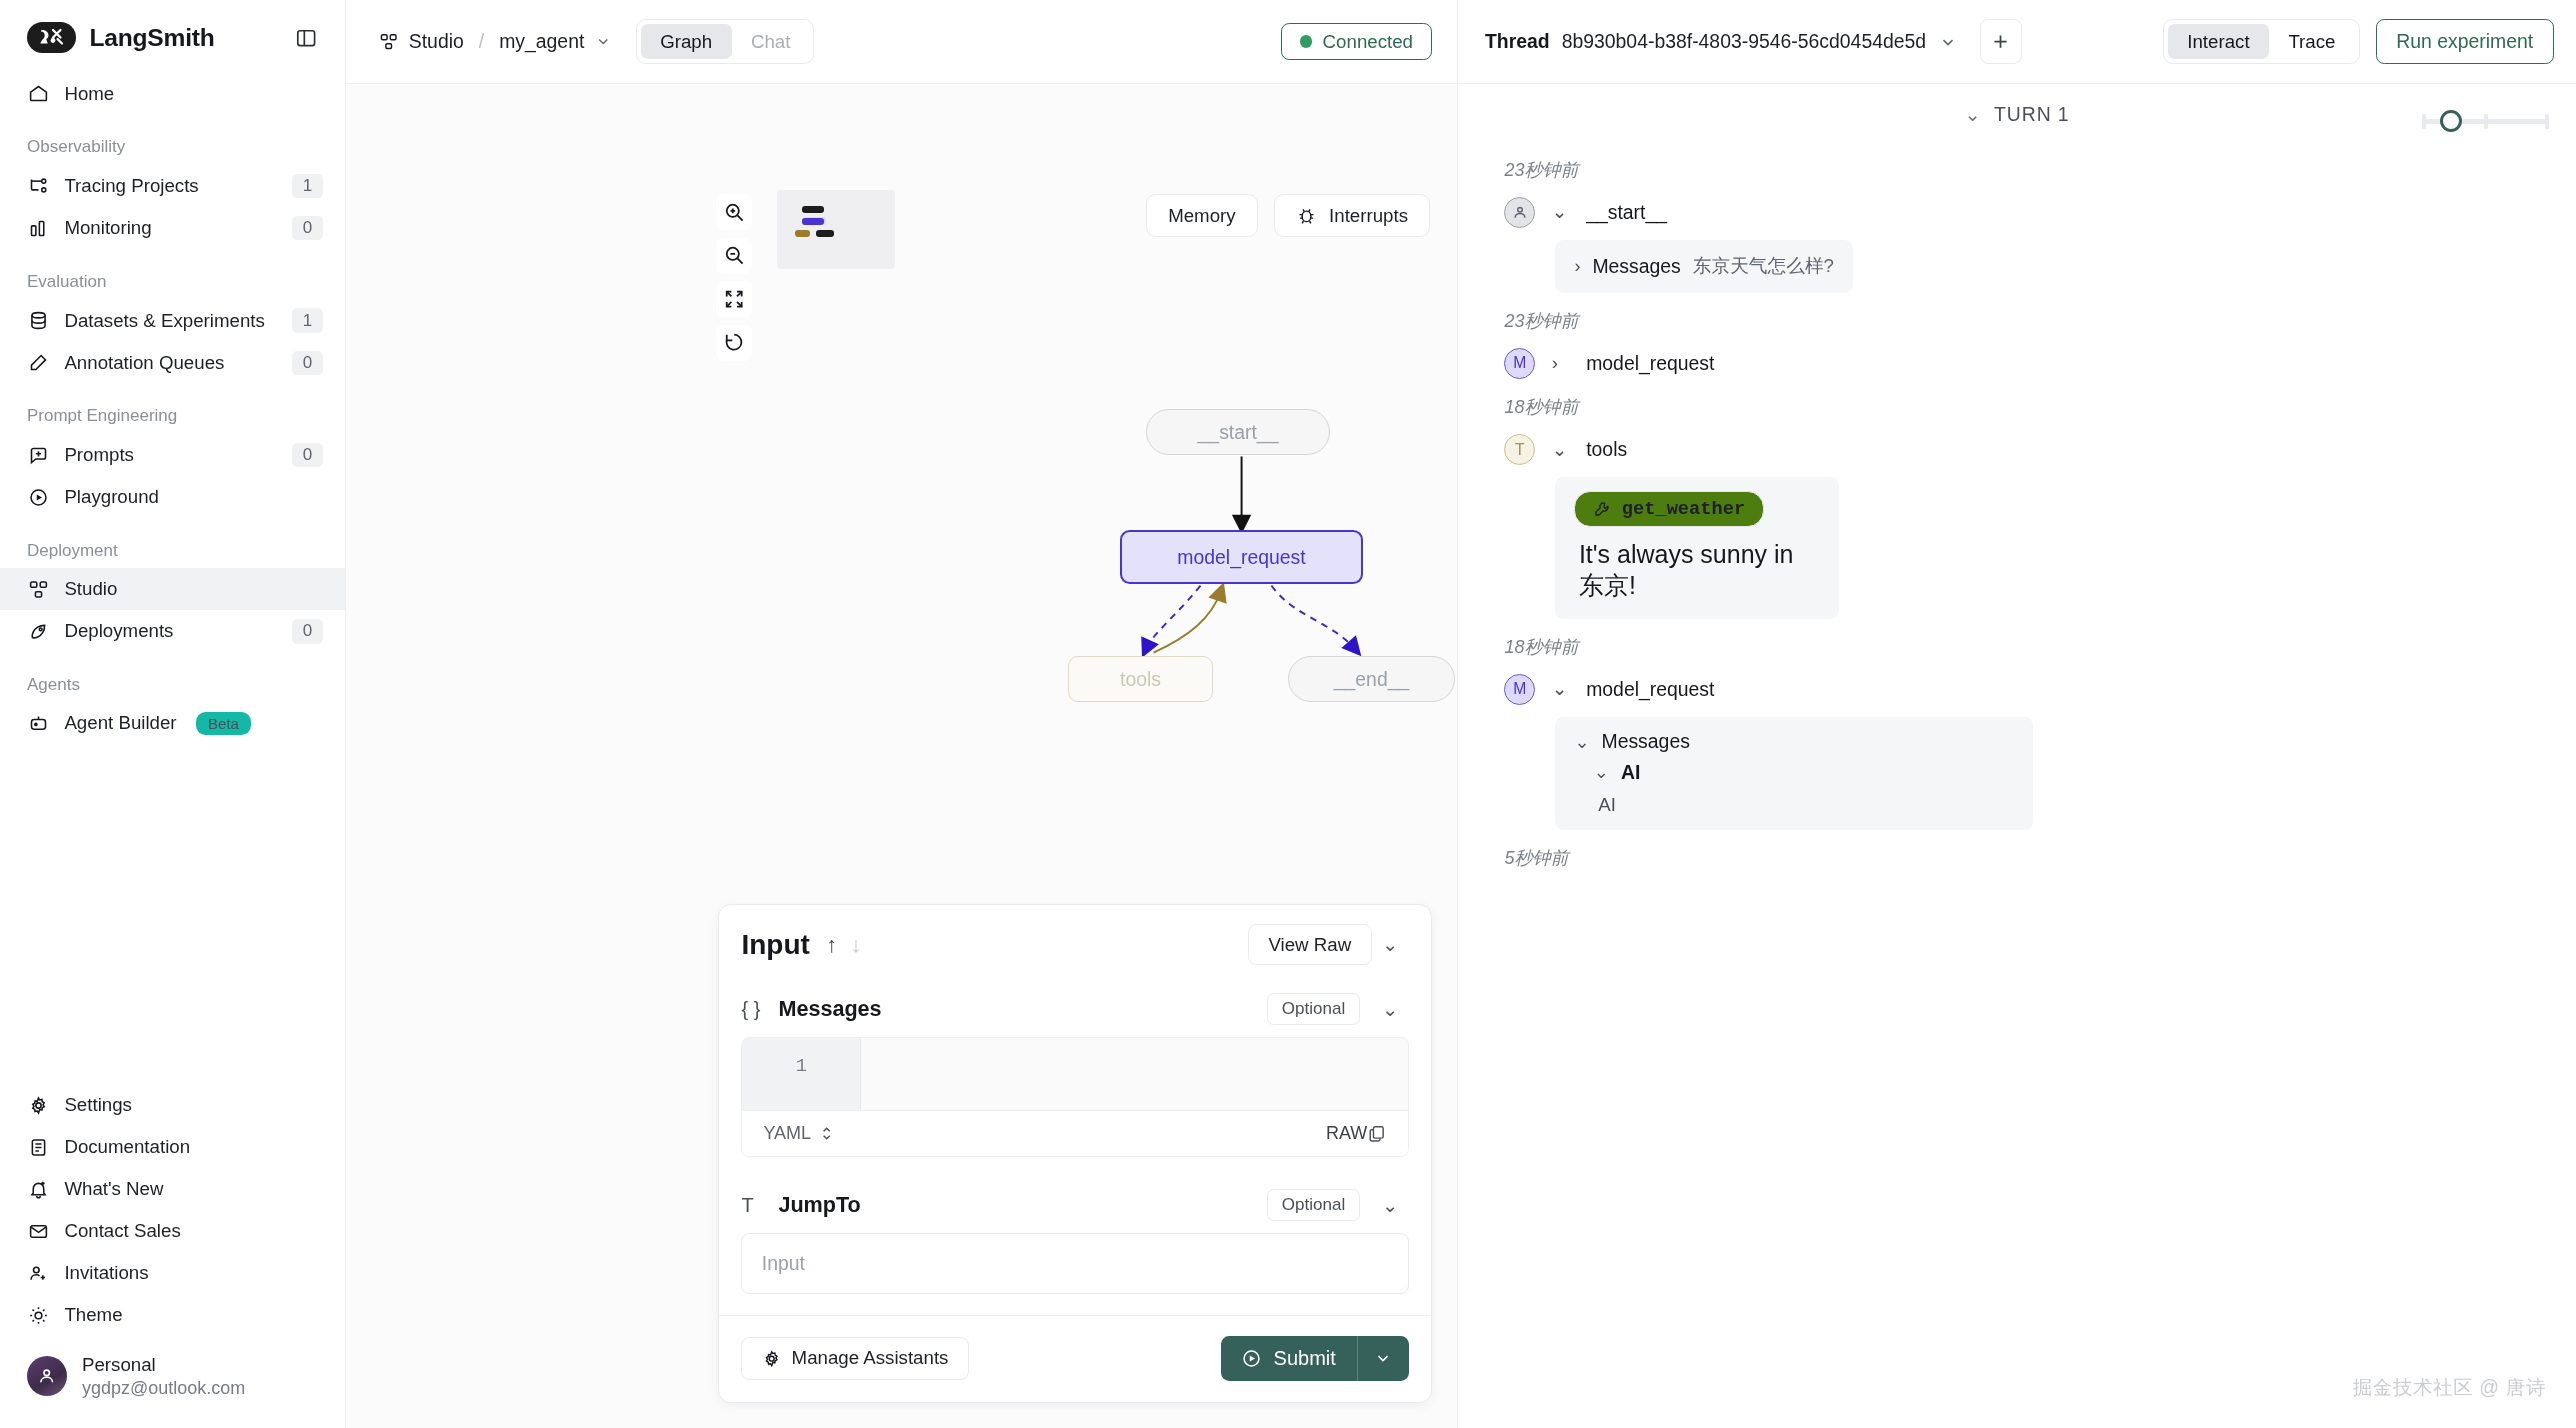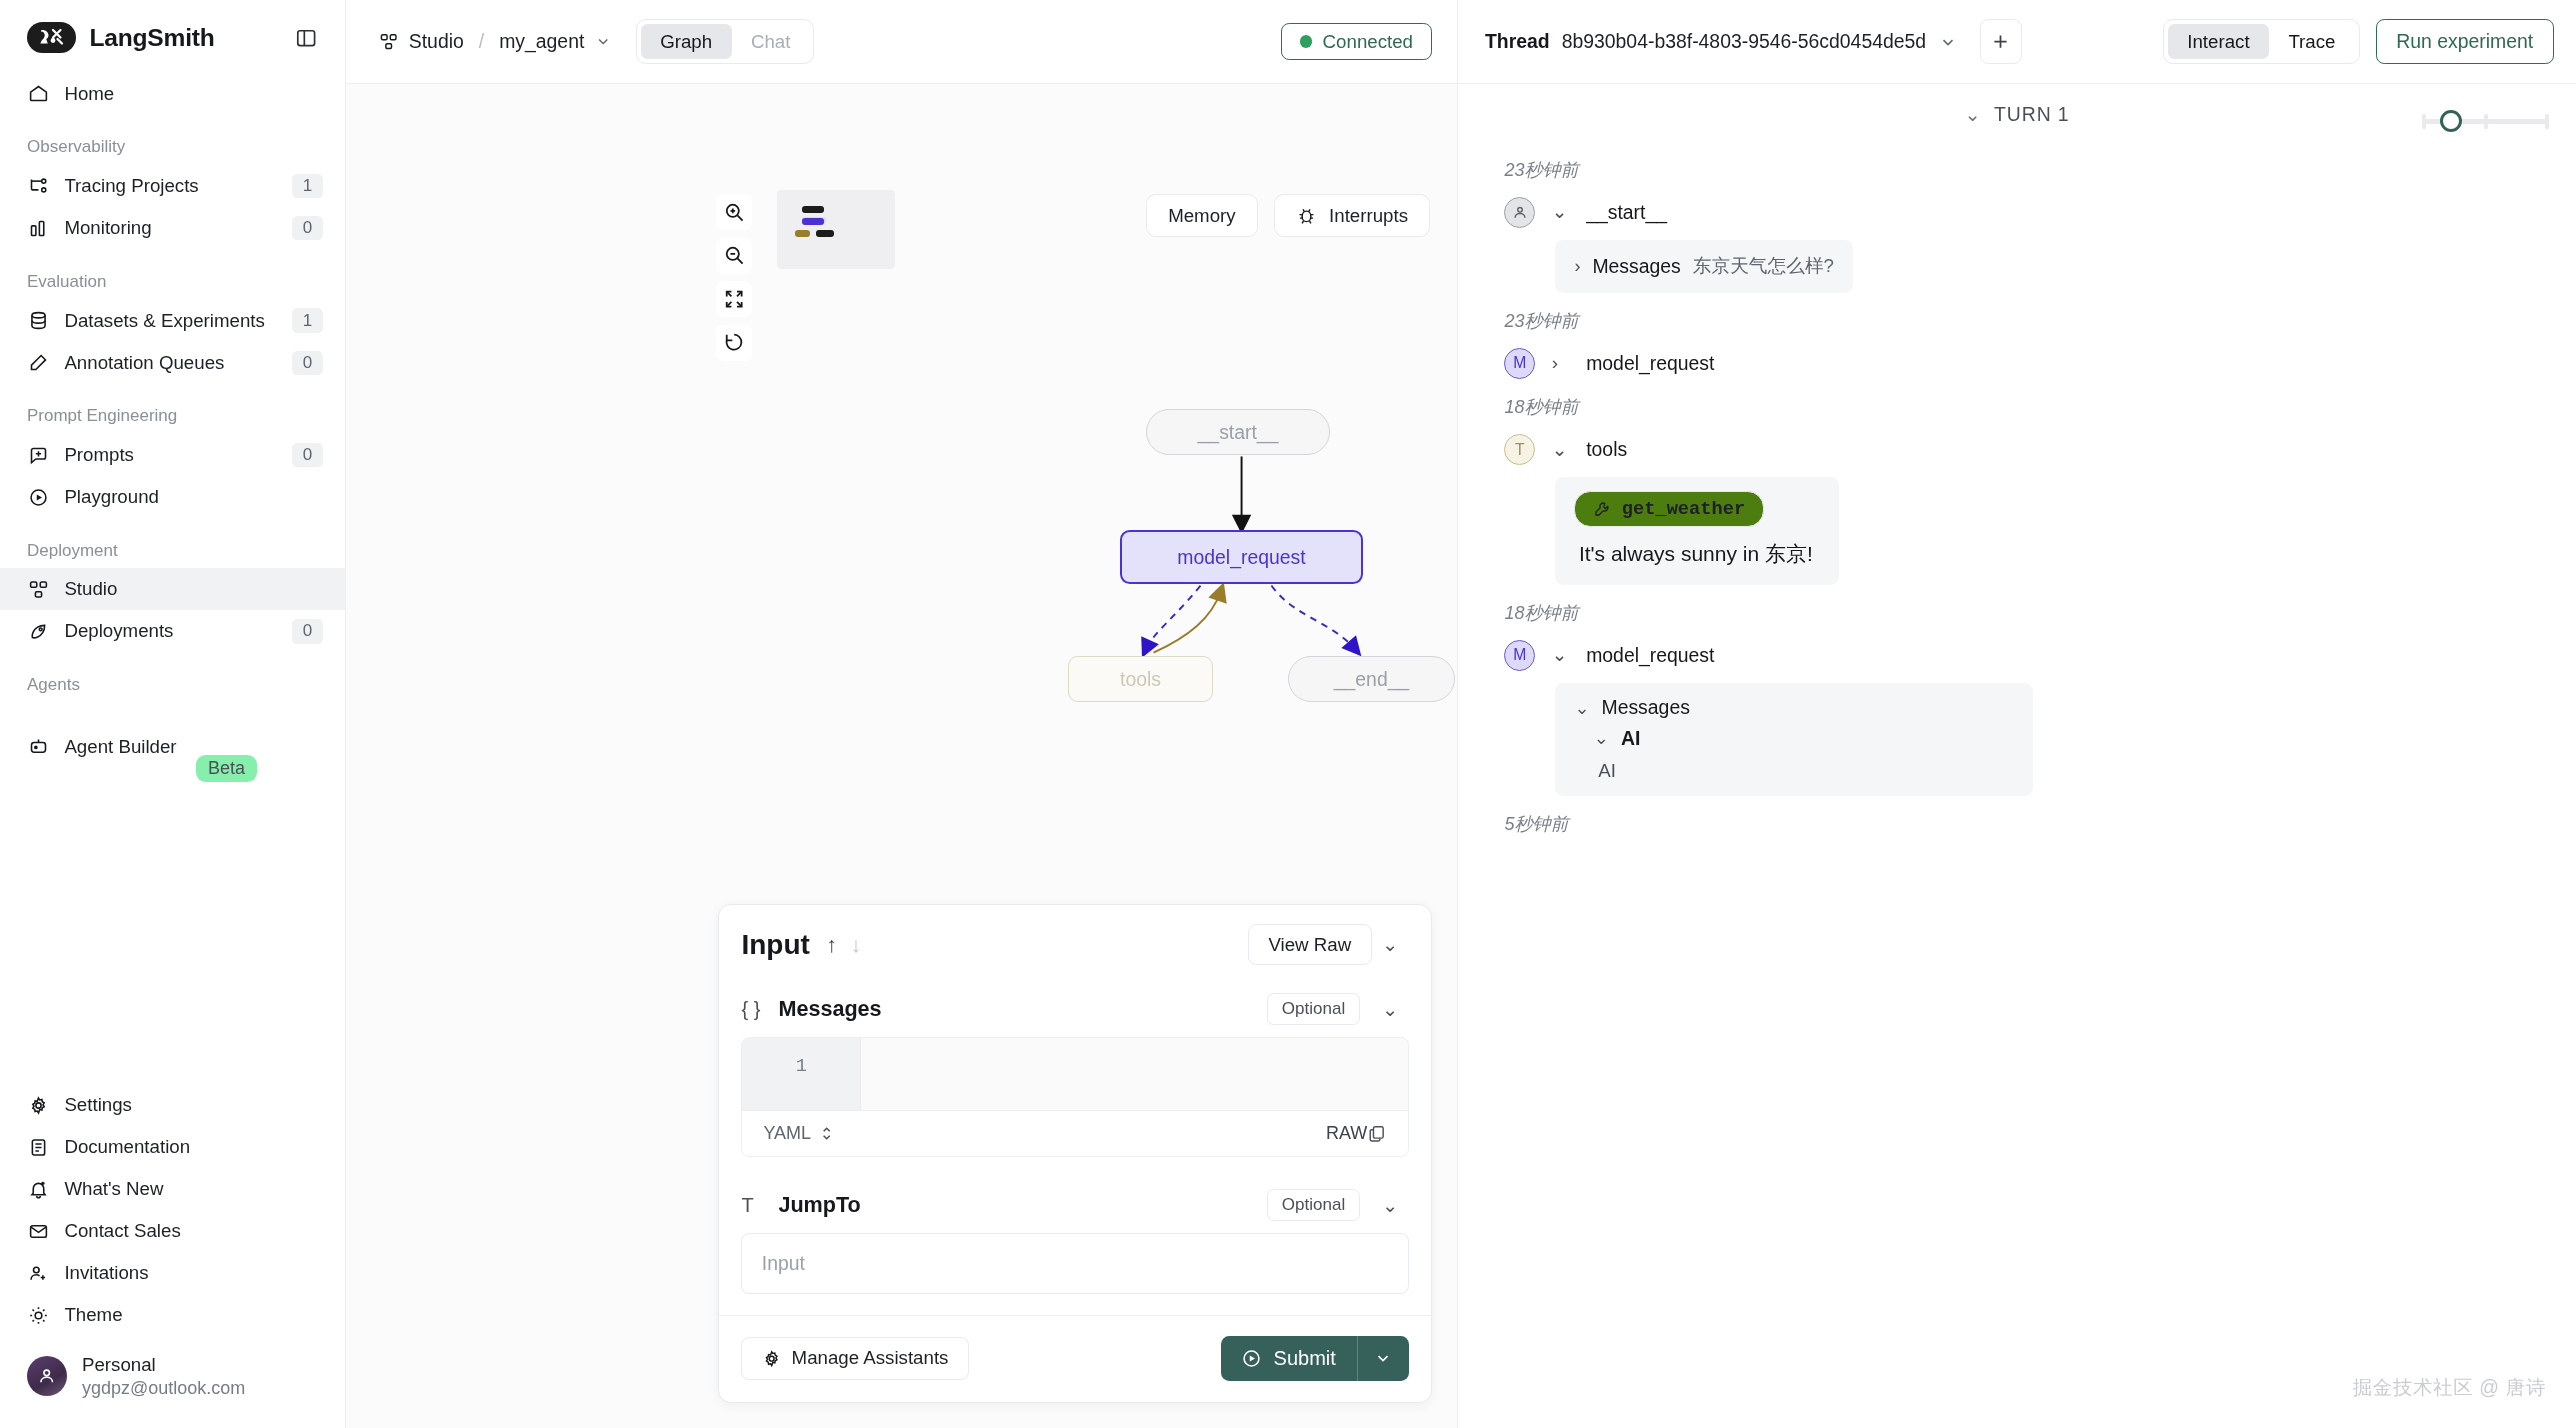--- a/index.html
+++ b/index.html
@@ -45,22 +45,22 @@
     min-height: 42px; position: relative;
   }
   .nav-item.active { background: #f1f2f4; }
   .nav-label { flex: 1; white-space: nowrap; }
   .nav-count {
     font-size: 17px; color: #5f6570; background: #f0f1f3;
     border-radius: 5.2px; padding: 2.2px 10.4px; min-width: 27px; text-align: center;
   }
   .nav-icon { width: 22.4px; height: 22.4px; flex-shrink: 0; display:flex; align-items:center; justify-content:center;}
   .beta-pill {
-    font-size: 18px; background: #86efac; color: #4a5058;
-    border-radius: 9.7px; padding: 3px 12px; margin-left: 4.5px; margin-top: 44px;
+    font-size: 15px; background: #14b8a6; color: #4a5058;
+    border-radius: 9.7px; padding: 3px 12px; margin-left: 4.5px;
   }
   .nav-spacer { flex: 1; }
   .sidebar-footer { padding-bottom: 4.5px; }
   .profile-row {
     display: flex; align-items: center; gap: 15px;
     padding: 16.4px 27px 4.5px 27px; cursor: pointer;
   }
   .avatar {
     width: 40px; height: 40px; border-radius: 50%;
     background: linear-gradient(150deg, #5b3f6e 0%, #3e2a4a 60%, #6d5a78 100%);
@@ -280,21 +280,21 @@
   .ts-sub { display: flex; align-items: center; gap: 12px; font-size: 19.4px; color: #16181d; }
   .ts-subcaret { font-size: 18px; color: #4b5058; cursor:pointer; }
   .ts-preview { font-size: 18.7px; color: #5f6570; }
   .tool-chip {
     display: inline-flex; align-items: center; gap: 10.4px;
     background: #4d7c0f; border: 1.5px solid #e9eaee; border-radius: 16.4px;
     padding: 6px 18px; font-size: 18.7px; color: #1d2026;
     font-family: "Liberation Mono", monospace;
     font-weight: bold;
   }
-  .tool-result { font-size: 21px; color: #16181d; padding: 13.4px 3px 3px 4.5px; }
+  .tool-result { font-size: 25px; color: #16181d; padding: 13.4px 3px 3px 4.5px; }
   .ai-block { padding: 7.5px 0 0 19.4px; }
   .ai-label { font-size: 18.7px; color: #4b5058; padding: 10.4px 0 0 4.5px; }
   .ai-text { font-size: 19.4px; color: #16181d; padding: 13.4px 0 6px 4.5px; line-height: 1.5; }
 
   .watermark {
     position: absolute; right: 30px; bottom: 27px;
     font-size: 19.4px; color: #c9ccd1; letter-spacing: 0.7px;
   }
   svg { display: block; }
 </style>

